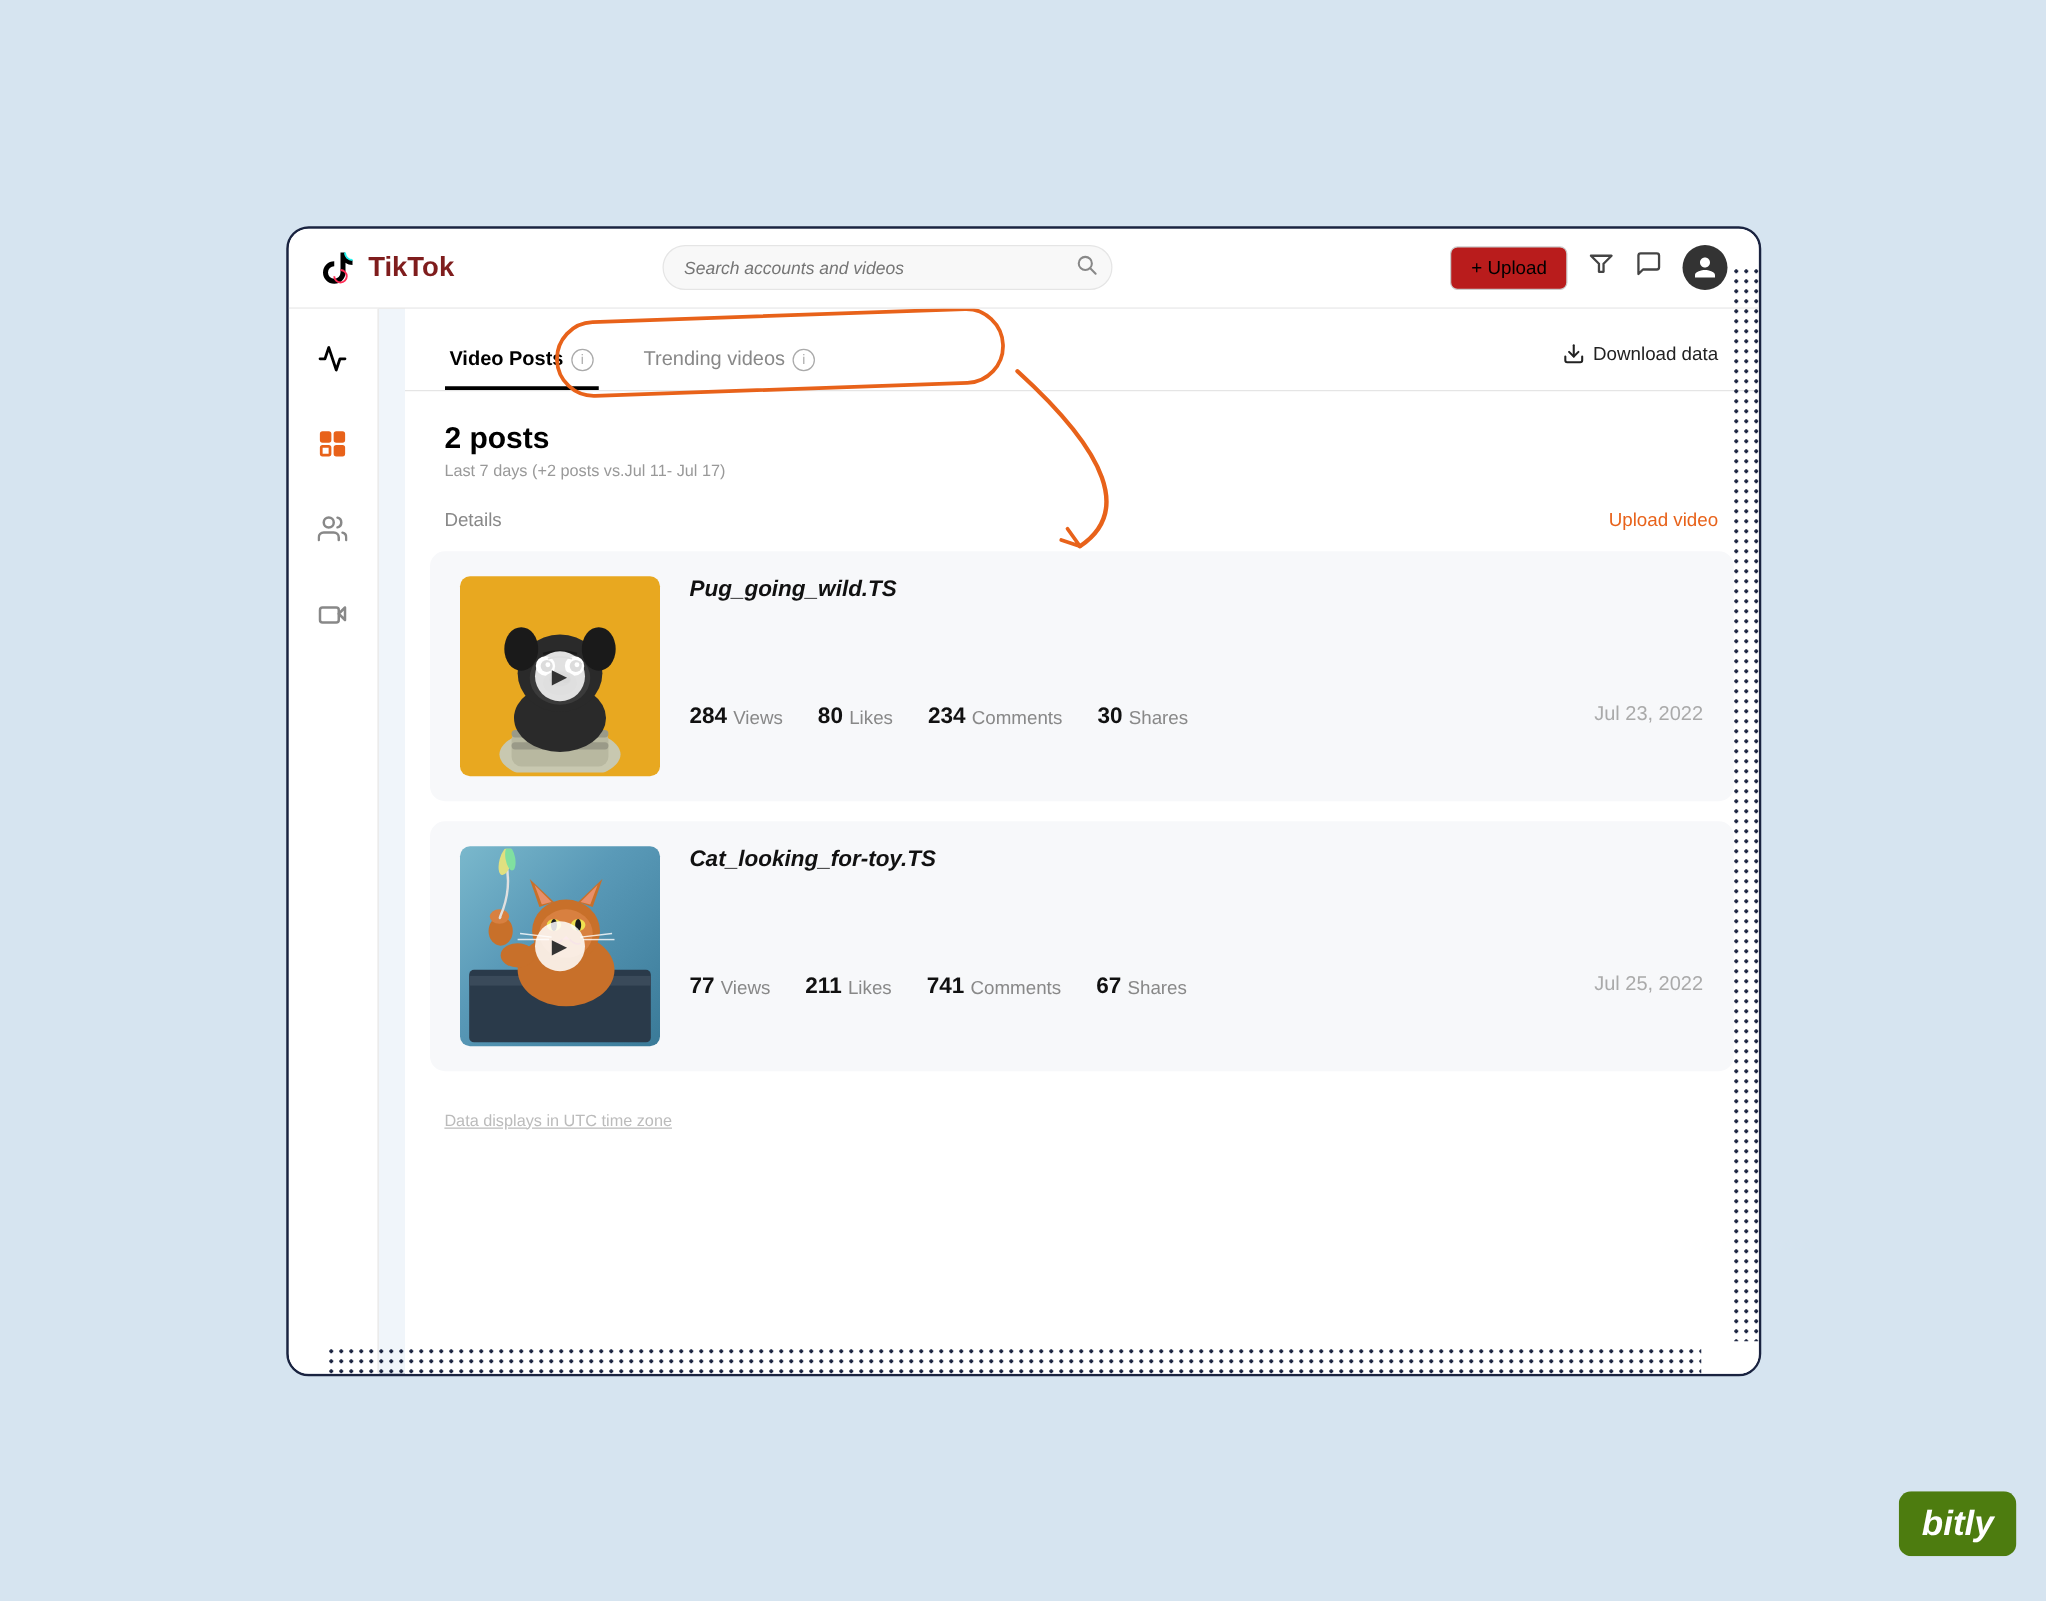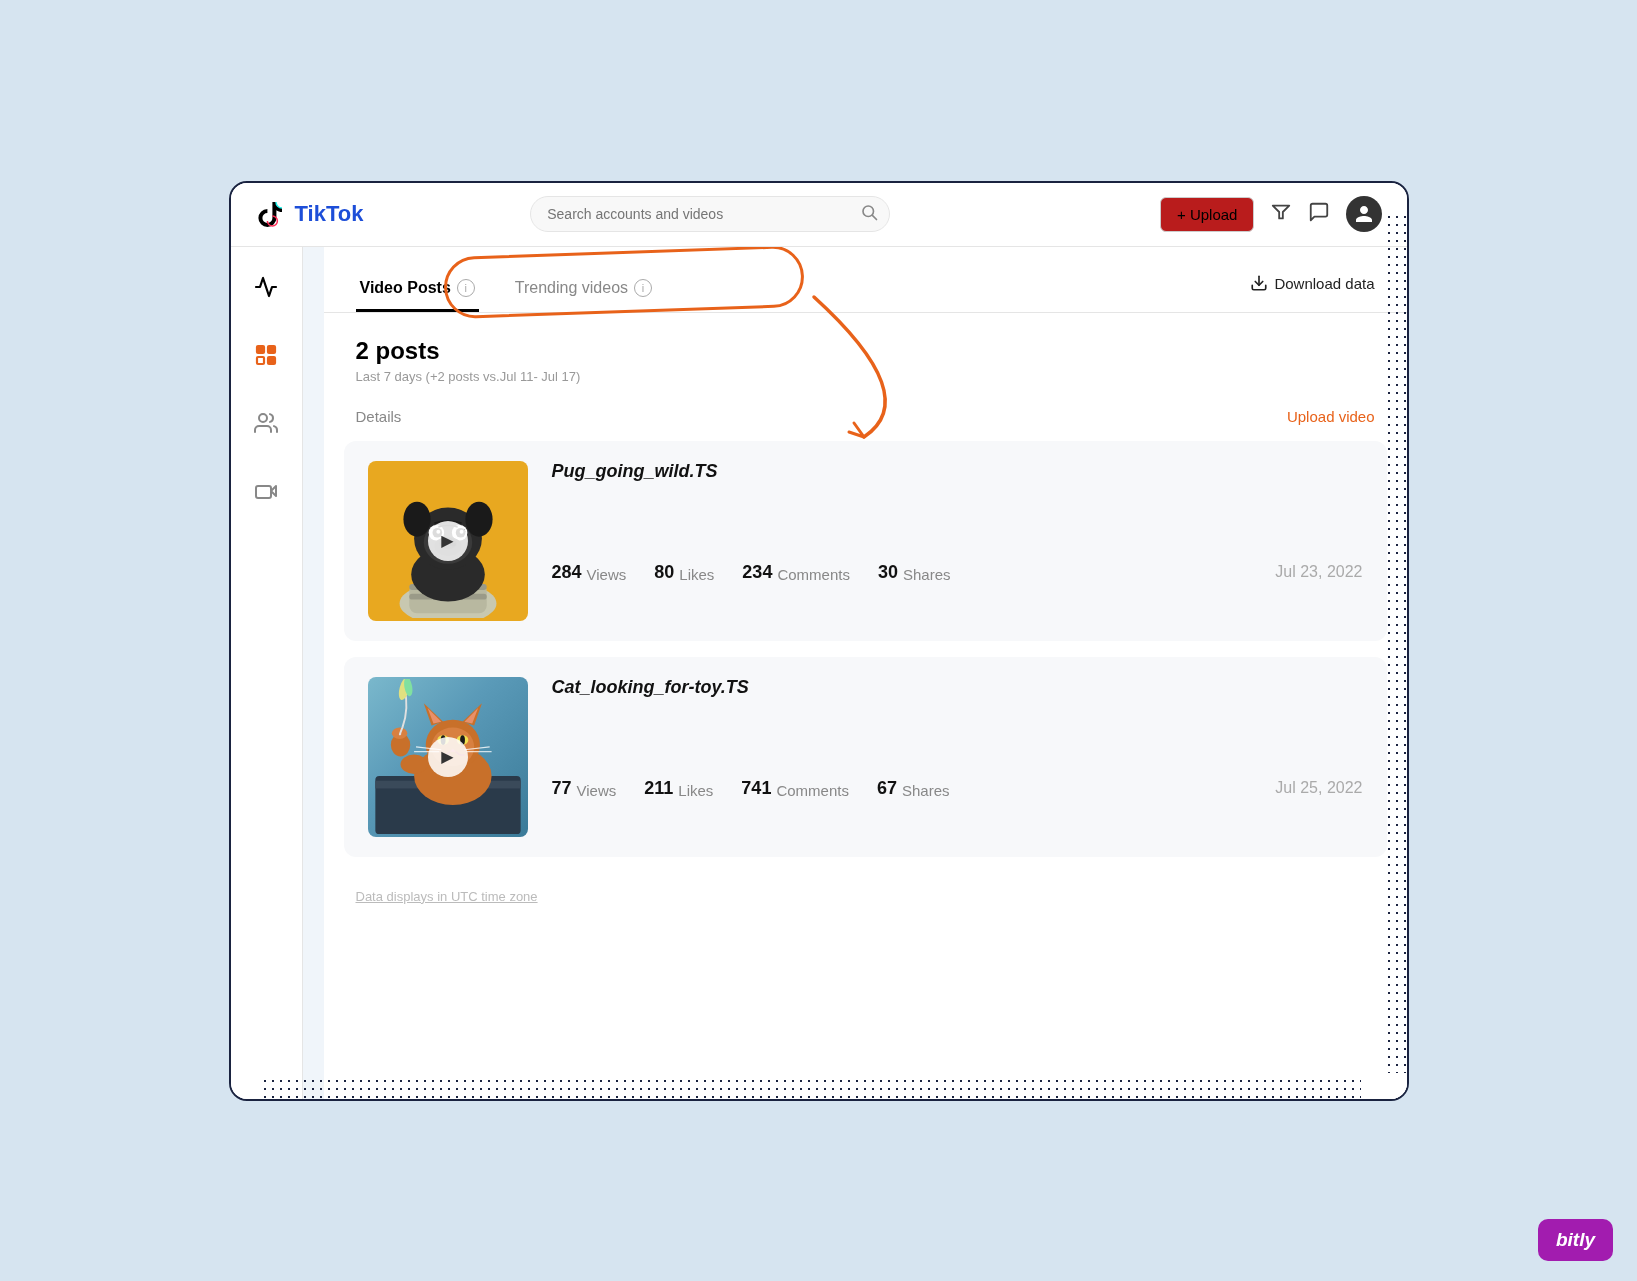--- a/index.html
+++ b/index.html
@@ -68,39 +68,40 @@
     }
 
     .tiktok-icon {
       width: 32px;
       height: 32px;
     }
 
     .logo-text {
       font-size: 22px;
       font-weight: 700;
-      color: #1d4ed8;
+      color: #7f1d1d;
     }
 
     .search-bar {
       flex: 1;
       max-width: 360px;
       margin: 0 auto;
       position: relative;
     }
 
     .search-input {
       width: 100%;
       padding: 9px 16px 9px 16px;
       border: 1px solid #e5e5e5;
       border-radius: 24px;
       font-size: 14px;
       color: #14532d;
       background: #f8f8f8;
       outline: none;
+      font-style: italic;
     }
 
     .search-icon-wrap {
       position: absolute;
       right: 12px;
       top: 50%;
       transform: translateY(-50%);
       color: #888;
     }
 
@@ -402,25 +403,25 @@
     .footer-note {
       padding: 8px 32px 20px 32px;
       font-size: 13px;
       color: #bbb;
       text-decoration: underline;
     }
 
     
     .bitly-badge {
       position: fixed;
-      bottom: 20px;
+      bottom: 36px;
       right: 24px;
-      background: #a21caf;
+      background: #4d7c0f;
       color: #fff;
-      font-size: 19px;
+      font-size: 28px;
       font-weight: 700;
       font-style: italic;
       padding: 10px 18px;
       border-radius: 10px;
       z-index: 100;
     }
 
     
     .pug-svg {
       width: 140px;

